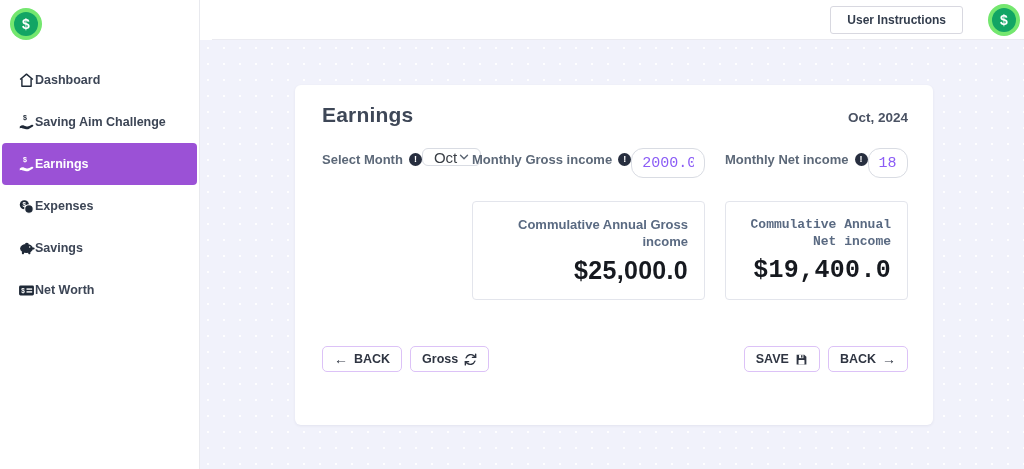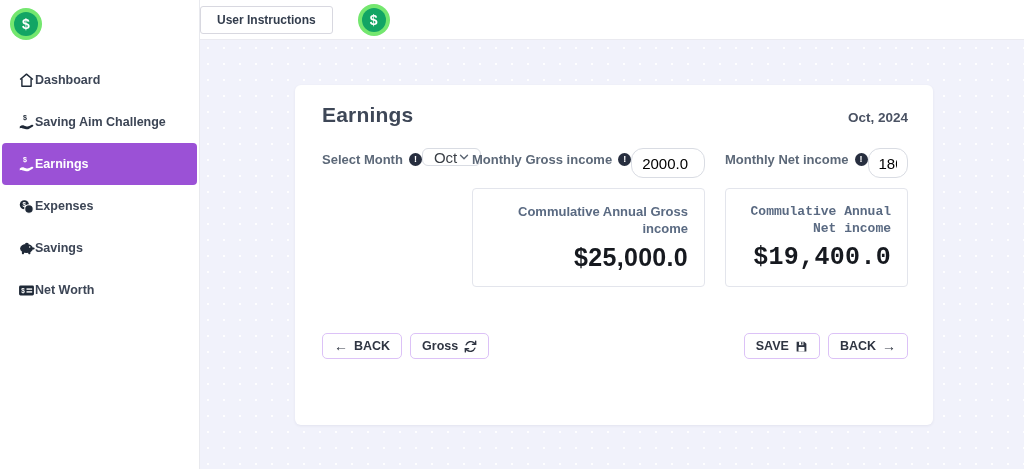--- a/index.html
+++ b/index.html
@@ -40,23 +40,23 @@
   .nav-item .nav-icon { width: 17px; height: 17px; flex: 0 0 17px; color: #1f2937; display:flex; align-items:center; justify-content:center; }
   .nav-item.active {
     background: #9b51d6; color: #ffffff; border-radius: 4px;
     margin: 0 2px; padding-left: 16px;
   }
   .nav-item.active .nav-icon { color: #ffffff; }
   .nav-icon svg { width: 100%; height: 100%; display: block; }
 
   
   .topbar {
-    position: absolute; left: 200px; right: 0; top: 0; height: 40px;
+    position: absolute; left: 212px; right: 0; top: 0; height: 40px;
     background: #ffffff; border-bottom: 1px solid #eaeaf0;
-    display: flex; align-items: center; justify-content: flex-start;
+    display: flex; align-items: center; justify-content: flex-end;
     gap: 25px; padding-right: 4px; z-index: 2;
   }
   .user-instructions-btn {
     height: 28px; padding: 0 16px;
     background: #ffffff; border: 1px solid #d8d8e0; border-radius: 3px;
     font-family: "Liberation Sans", sans-serif;
     font-size: 12px; font-weight: bold; color: #333d4d; cursor: pointer;
   }
 
   
@@ -88,34 +88,34 @@
   }
   .info-icon {
     width: 13px; height: 13px; border-radius: 50%;
     background: #272e3f; color: #ffffff;
     font-size: 9px; font-weight: bold; line-height: 13px; text-align: center;
     flex: 0 0 13px;
   }
   .text-input {
     height: 30px; width: 100%;
     border: 1px solid #d9dce3; border-radius: 12px;
-    padding: 0 10px; font-size: 15px; color: #000000;
-    font-family: Liberation Sans, sans-serif; background: #fff;
+    padding: 0 10px; font-size: 15px; color: #8b5cf6;
+    font-family: Liberation Mono, monospace; background: #fff;
   }
   .select-box {
     height: 18px; width: 100%;
     border: 1px solid #d9dce3; border-radius: 6px;
     padding: 0 9px 0 11px; font-size: 15px; color: #3a3f46;
     background: #fff; display: flex; align-items: center; justify-content: space-between;
     cursor: pointer;
   }
   .chevron-down { width: 14px; height: 14px; color: #5a6472; }
   .chevron-down svg { width: 100%; height: 100%; display: block; }
 
-  .summary-row { display: flex; margin-top: 10px; align-items: flex-start; justify-content: space-between; }
+  .summary-row { display: flex; margin-top: 23px; align-items: flex-start; justify-content: space-between; }
   .summary-spacer { width: 150px; flex: 0 0 150px; }
   .summary-card {
     border: 1px solid #e3e5ec; border-radius: 4px; background: #fff;
     padding: 14px 16px; text-align: right;
   }
   .summary-card.gross { width: 233px; margin-right: 20px; }
   .summary-card.net { width: 183px; font-family: Liberation Mono, monospace; }
   .summary-label { font-size: 13px; font-weight: bold; color: #5a6a82; line-height: 17px; }
   .summary-value { font-size: 25px; font-weight: bold; color: #16191f; margin-top: 6px; letter-spacing: .3px; }
 

